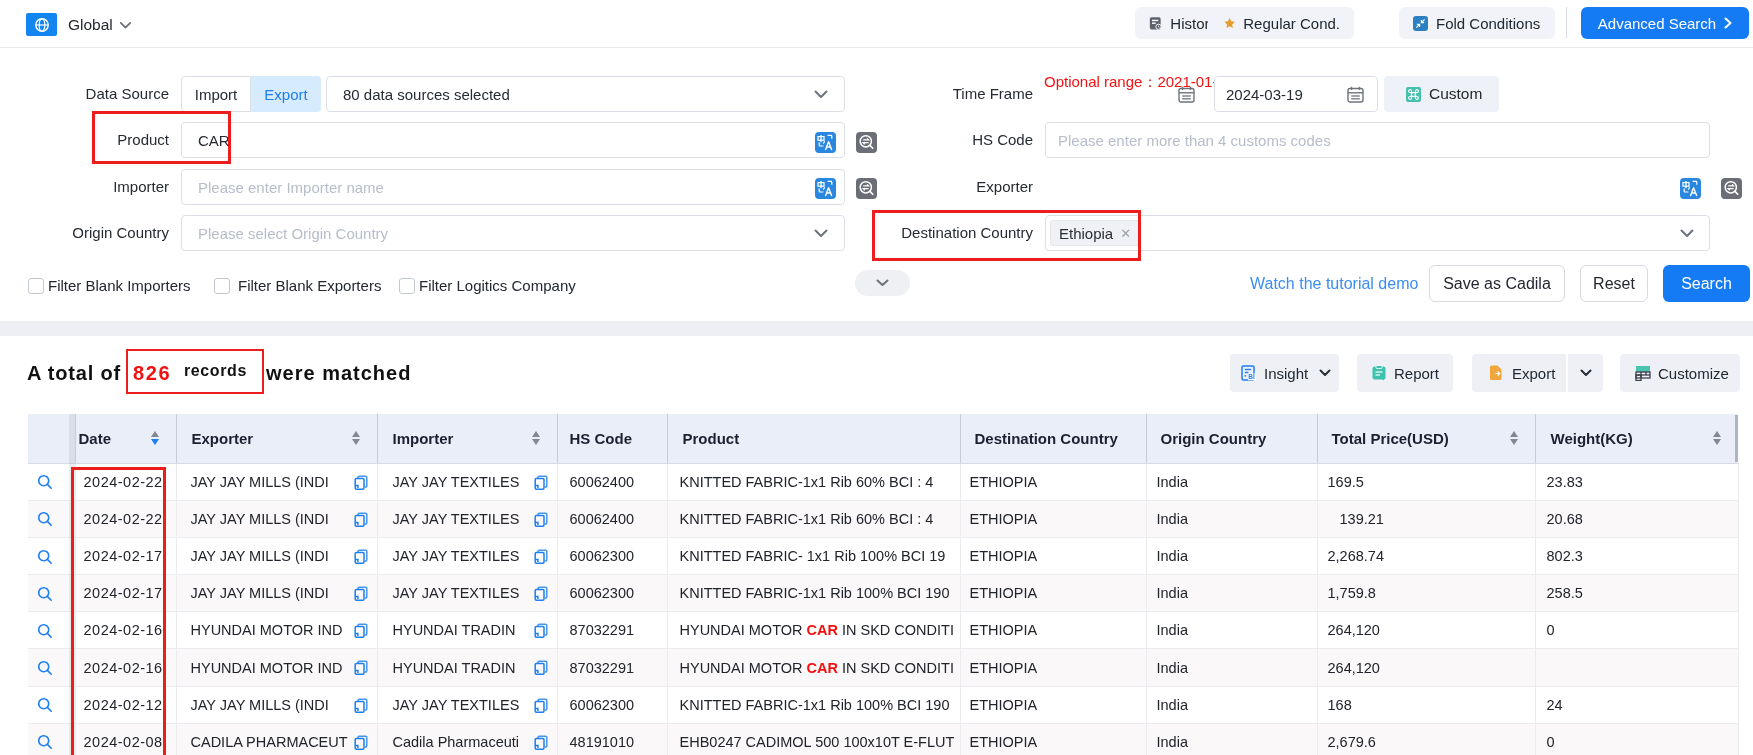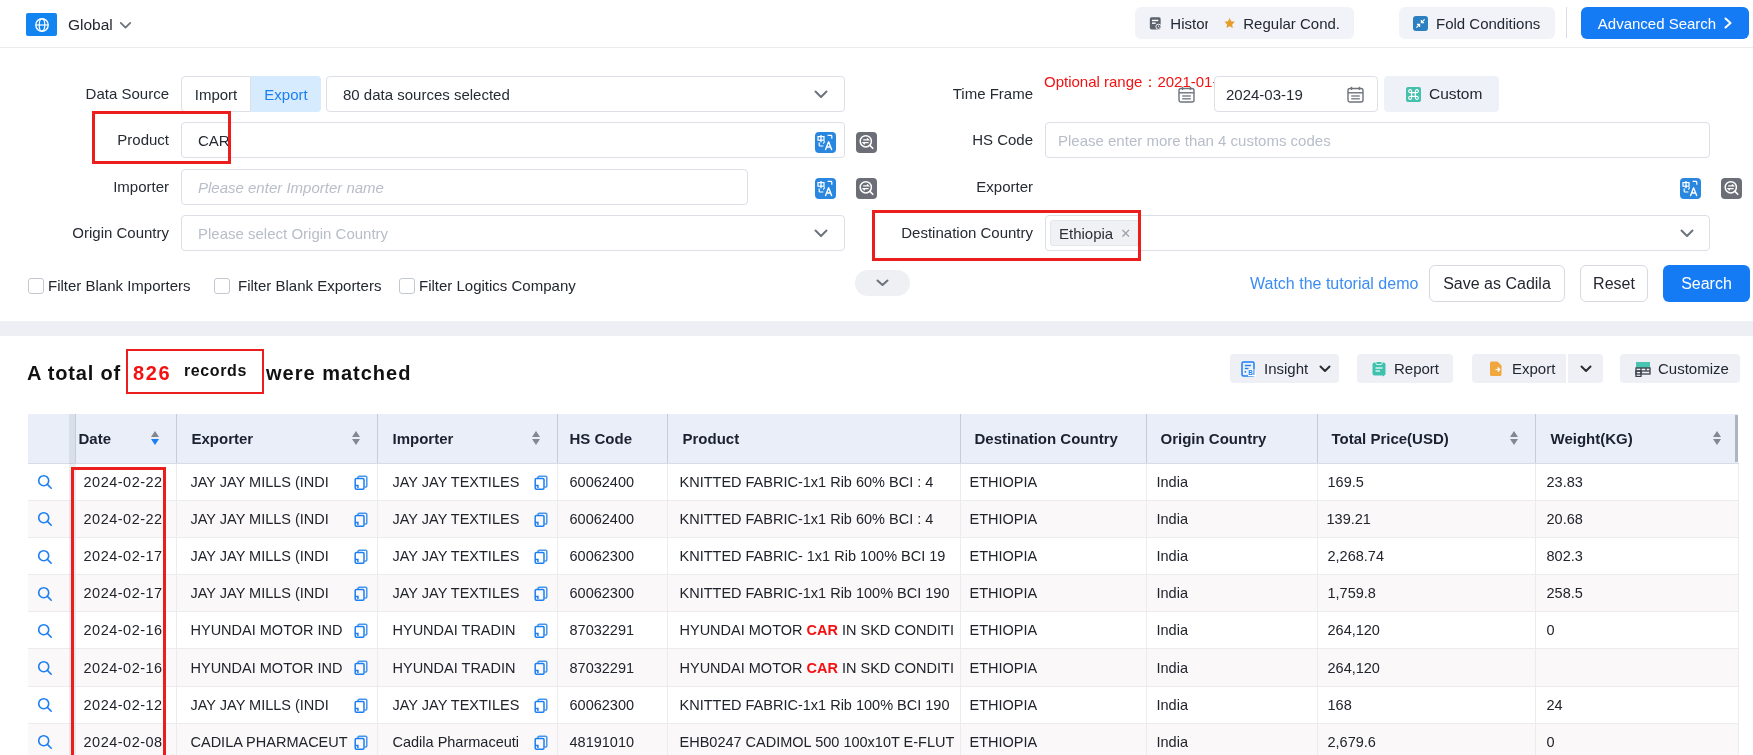--- a/index.html
+++ b/index.html
@@ -39,21 +39,21 @@
   .red { color:#f31111; }
 
   
   .formbtn { position:absolute; top:265px; height:37px; border:1px solid #d6d9e0; border-radius:6px;
     background:#fff; font-size:16px; color:#23272f; display:flex; align-items:center; justify-content:center; }
 
   
   #band { position:absolute; left:0; top:321px; width:1753px; height:15px; background:#edeff5; }
 
   
-  .resbtn { position:absolute; top:354px; height:29px; background:#eef0f6; border-radius:4px;
+  .resbtn { position:absolute; top:354px; height:38px; background:#eef0f6; border-radius:4px;
     display:flex; align-items:center; font-size:15px; color:#222832; }
 
   
   #tbl { position:absolute; left:28px; top:414px; width:1710px; }
   table { border-collapse:collapse; table-layout:fixed; width:1710px; }
   th { background:#e9eef8; height:49px; font-size:15px; font-weight:bold; color:#1b2130;
     text-align:left; border-right:1px solid #c9ccd6; border-bottom:1px solid #d8dbe3; position:relative; }
   td { height:37.2px; font-size:14.5px; color:#21242b; border-right:1px solid #ececf0;
     border-bottom:1px solid #ececf0; white-space:nowrap; overflow:hidden; position:relative; }
   tr.even td { background:#faf8f9; }
@@ -128,21 +128,21 @@
 
   <div class="inp" style="left:181px; top:76px; width:70px; border-radius:4px 0 0 4px; justify-content:center;">Import</div>
   <div class="abs" style="left:251px; top:76px; width:70px; height:36px; background:#d7ebff; border-radius:0 4px 4px 0; display:flex; align-items:center; justify-content:center; font-size:15px; color:#1b7ef2;">Export</div>
   <div class="inp" style="left:326px; top:76px; width:519px; padding-left:16px;">80 data sources selected</div>
   <svg class="abs selchev" style="left:814px; top:90px;" width="14" height="9" viewBox="0 0 14 9">
       <polyline points="1.5,1.5 7,7 12.5,1.5" class="chev"></polyline>
     </svg>
 
   <div class="inp" style="left:181px; top:122px; width:664px; padding-left:16px;">CAR</div>
 
-  <div class="inp" style="left:181px; top:169px; width:567px; padding-left:16px;font-style:italic;">
+  <div class="inp" style="left:181px; top:169px; width:664px; padding-left:16px;">
       <span class="ph">Please enter Importer name</span>
     </div>
 
   <div class="inp" style="left:181px; top:215px; width:664px; padding-left:16px;">
       <span class="ph">Please select Origin Country</span>
     </div>
   <svg class="abs" style="left:814px; top:229px;" width="14" height="9" viewBox="0 0 14 9">
       <polyline points="1.5,1.5 7,7 12.5,1.5" class="chev"></polyline>
     </svg>
 
@@ -382,21 +382,21 @@
                   <path d="M1.2 4.6 a1.2 1.2 0 0 1 1.2 -1.2 h6.4 a1.2 1.2 0 0 1 1.2 1.2 v8.4 a1.2 1.2 0 0 1 -1.2 1.2 h-6.4 a1.2 1.2 0 0 1 -1.2 -1.2 z M1.5 10.5 l2.4 0 l0 2.6" fill="none" stroke="#1b7ef2" stroke-width="1.5"></path>
                 </svg></span></td>
         <td style="padding-left:15px;">JAY JAY TEXTILES<span class="cpywrap"><svg class="cpy" width="14" height="15" viewBox="0 0 14 15">
                   <path d="M4 3.2 V2.4 a1.2 1.2 0 0 1 1.2 -1.2 h6.4 a1.2 1.2 0 0 1 1.2 1.2 v8.4 a1.2 1.2 0 0 1 -1.2 1.2 h-0.8" fill="none" stroke="#4596ef" stroke-width="1.5"></path>
                   <path d="M1.2 4.6 a1.2 1.2 0 0 1 1.2 -1.2 h6.4 a1.2 1.2 0 0 1 1.2 1.2 v8.4 a1.2 1.2 0 0 1 -1.2 1.2 h-6.4 a1.2 1.2 0 0 1 -1.2 -1.2 z M1.5 10.5 l2.4 0 l0 2.6" fill="none" stroke="#1b7ef2" stroke-width="1.5"></path>
                 </svg></span></td>
         <td style="padding-left:12px;">60062400</td>
         <td style="padding-left:12px;">KNITTED FABRIC-1x1 Rib 60% BCI : 4</td>
         <td style="padding-left:9px;">ETHIOPIA</td>
         <td style="padding-left:10px;">India</td>
-        <td style="padding-left:9px;margin-top:8px;">139.21</td>
+        <td style="padding-left:22px;margin-top:8px;">139.21</td>
         <td style="padding-left:11px;">20.68</td>
       </tr>
       <tr>
         <td style="padding-left:9px;"><svg class="mag" width="16" height="16" viewBox="0 0 16 16">
                 <circle cx="6.7" cy="6.7" r="5" fill="none" stroke="#1b7ef2" stroke-width="1.6"></circle>
                 <line x1="10.4" y1="10.4" x2="14.2" y2="14.2" stroke="#1b7ef2" stroke-width="1.6" stroke-linecap="round"></line>
               </svg></td>
         <td style="padding-left:8px; letter-spacing:0.5px;">2024-02-17</td>
         <td style="padding-left:14px;">JAY JAY MILLS (INDI<span class="cpywrap"><svg class="cpy" width="14" height="15" viewBox="0 0 14 15">
                   <path d="M4 3.2 V2.4 a1.2 1.2 0 0 1 1.2 -1.2 h6.4 a1.2 1.2 0 0 1 1.2 1.2 v8.4 a1.2 1.2 0 0 1 -1.2 1.2 h-0.8" fill="none" stroke="#4596ef" stroke-width="1.5"></path>

